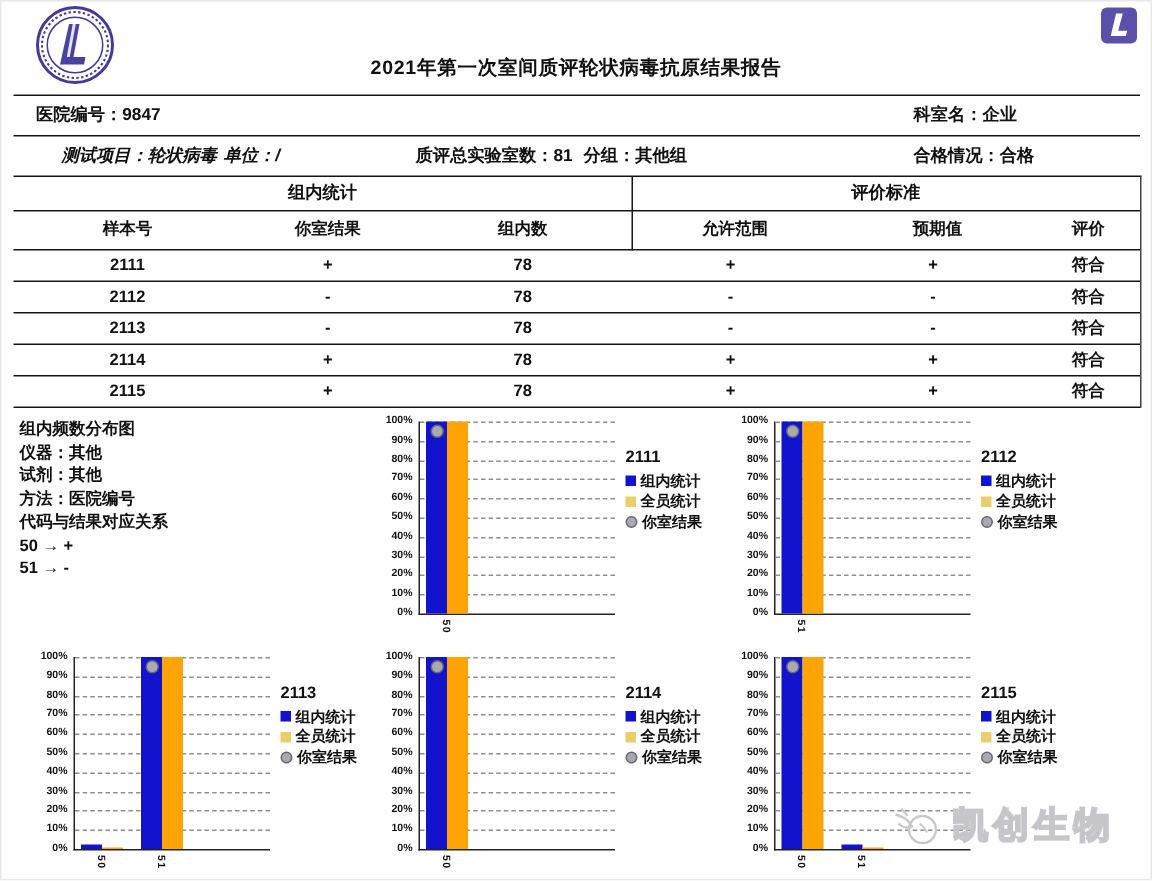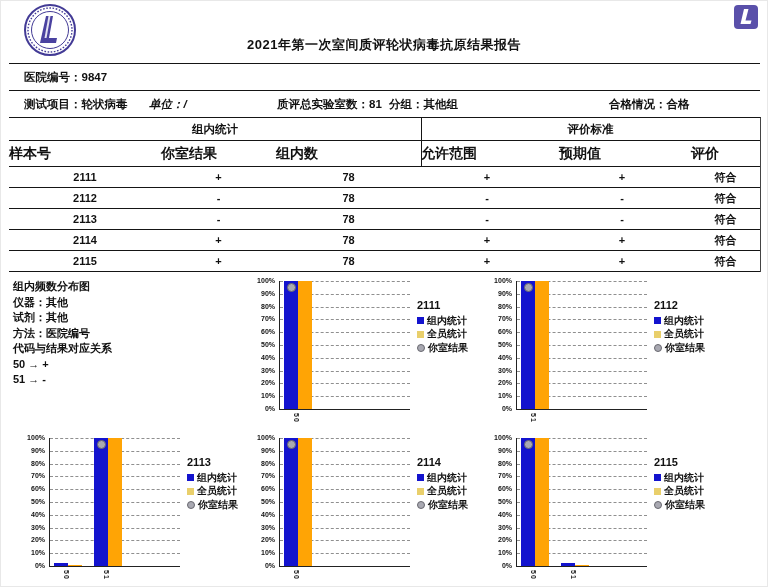--- a/index.html
+++ b/index.html
@@ -17,21 +17,21 @@
   
   .info-row{position:absolute;left:8px;width:751px;height:27px;border-top:1.5px solid #151515;}
   .info-item{position:absolute;top:0;line-height:27px;font-size:11.5px;white-space:nowrap;}
   #info-row-1{top:62px;}
   #info-row-2{top:89px;}
 
   
   #report-table{position:absolute;left:8px;top:116px;width:751px;border-top:1.5px solid #151515;border-right:1px solid #444;box-sizing:content-box;}
   .trow{display:flex;border-bottom:1.5px solid #151515;}
   .gcell{height:22px;line-height:22px;text-align:center;font-size:11.5px;}
-  .hcell{height:25px;line-height:25px;text-align:left;font-size:14px;}
+  .hcell{height:25px;line-height:25px;text-align:center;font-size:11px;}
   .dcell{height:20px;line-height:20px;text-align:center;font-size:11px;font-weight:700;}
   .vdivider{position:absolute;left:412px;top:0;height:49px;width:0;border-left:1px solid #151515;}
 
   
   .notes{position:absolute;left:12px;top:278px;font-size:11px;line-height:15.5px;white-space:nowrap;}
 
   
   .chart{position:absolute;width:228px;height:156px;}
   .ytick{position:absolute;left:0;width:34px;text-align:right;font-size:7px;line-height:8px;color:#111;}
   .plot{position:absolute;left:38px;top:6px;width:130px;height:128px;border-left:1.5px solid #222;border-bottom:1.5px solid #222;}
@@ -65,23 +65,24 @@
   <div class="subtitle">2021年第一次室间质评轮状病毒抗原结果报告</div>
 
   <div class="corner-logo">
     <svg width="24" height="24" viewBox="0 0 24 24">
       <polygon points="10,4 14.5,4 11.5,15.5 17.5,15.5 16.5,19 6.5,19" fill="#ffffff"></polygon>
     </svg>
   </div>
 
   <div class="info-row" id="info-row-1">
       <span class="info-item" style="left: 15px;">医院编号：9847</span>
+      <span class="info-item" style="left: 600px;">科室名：企业</span>
     </div>
   <div class="info-row" id="info-row-2">
-      <span class="info-item" style="left: 15px;">测试项目：轮状病毒</span>
+      <span class="info-item" style="left: 32px; font-style: italic;">测试项目：轮状病毒</span>
       <span class="info-item" style="left: 140px; font-style: italic;">单位：/</span>
       <span class="info-item" style="left: 268px;">质评总实验室数：81</span>
       <span class="info-item" style="left: 380px;">分组：其他组</span>
       <span class="info-item" style="left: 600px;">合格情况：合格</span>
     </div>
 
   <div id="report-table" style="position:absolute;">
       <div class="trow">
         <div class="gcell" style="width: 412px;">组内统计</div>
         <div class="gcell" style="width: 339px;">评价标准</div>
@@ -371,14 +372,23 @@
             <span>全员统计</span>
           </div>
           <div class="legend-item">
             <div class="lg-dot" style="background: rgb(169, 169, 178); border: 1px solid rgb(104, 104, 111);"></div>
             <span>你室结果</span>
           </div>
         </div>
       </div>
     </div>
 
+  <div class="watermark">
+    <svg width="36" height="34" viewBox="0 0 36 34">
+      <circle cx="22" cy="20" r="9" fill="none" stroke="#c9c9cd" stroke-width="1.6"></circle>
+      <path d="M4 10 Q12 12 15 18 Q10 20 6 16" fill="none" stroke="#c9c9cd" stroke-width="1.6"></path>
+      <path d="M8 6 L12 11" fill="none" stroke="#c9c9cd" stroke-width="1.4"></path>
+      <path d="M20 16 q3 2 5 6" fill="none" stroke="#c9c9cd" stroke-width="1.2"></path>
+    </svg>
+    <span class="wm-text">凯创生物</span>
+  </div>
 
 </div>
 
 </body></html>

